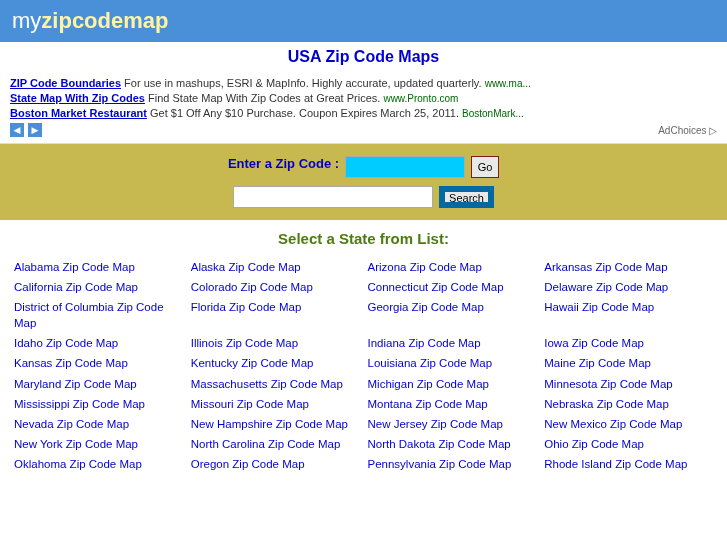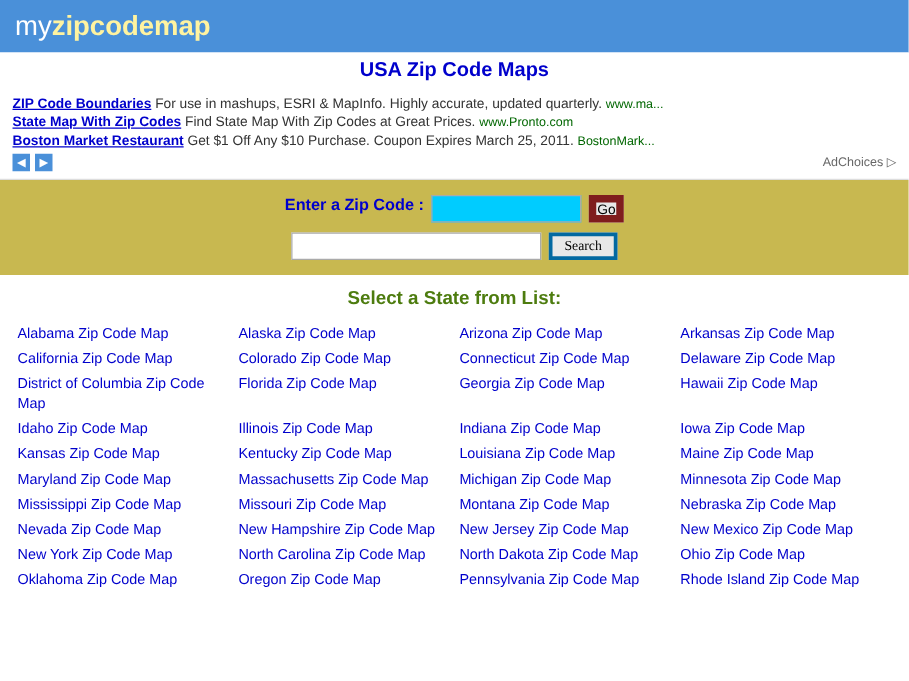--- a/index.html
+++ b/index.html
@@ -55,44 +55,43 @@
     .zip-input {
       width: 120px;
       height: 22px;
       background: #00ccff;
       border: 1px solid #aaa;
       padding: 2px 4px;
     }
     .go-btn {
       width: 28px; height: 22px;
       background: #e8e8e8;
-      border: 6px solid #7f1d1d;
+      border: 1px solid #7f1d1d;
       cursor: pointer;
       font-size: 11px;
     }
     .search-row {
       display: flex;
       align-items: center;
       justify-content: center;
       gap: 6px;
     }
     .search-text-input {
       width: 200px;
       height: 22px;
       border: 1px solid #aaa;
       padding: 2px 4px;
       background: #fff;
     }
     .search-btn {
       width: 55px; height: 22px;
       background: #e8e8e8;
-      border: 3px solid #0369a1;
+      border: 6px solid #0369a1;
       cursor: pointer;
       font-size: 11px;
-      font-family: Liberation Serif, serif;
     }
 
     
     #main {
       padding: 10px 14px;
     }
     .section-title {
       text-align: center;
       color: #4d7c0f;
       font-size: 15px;

